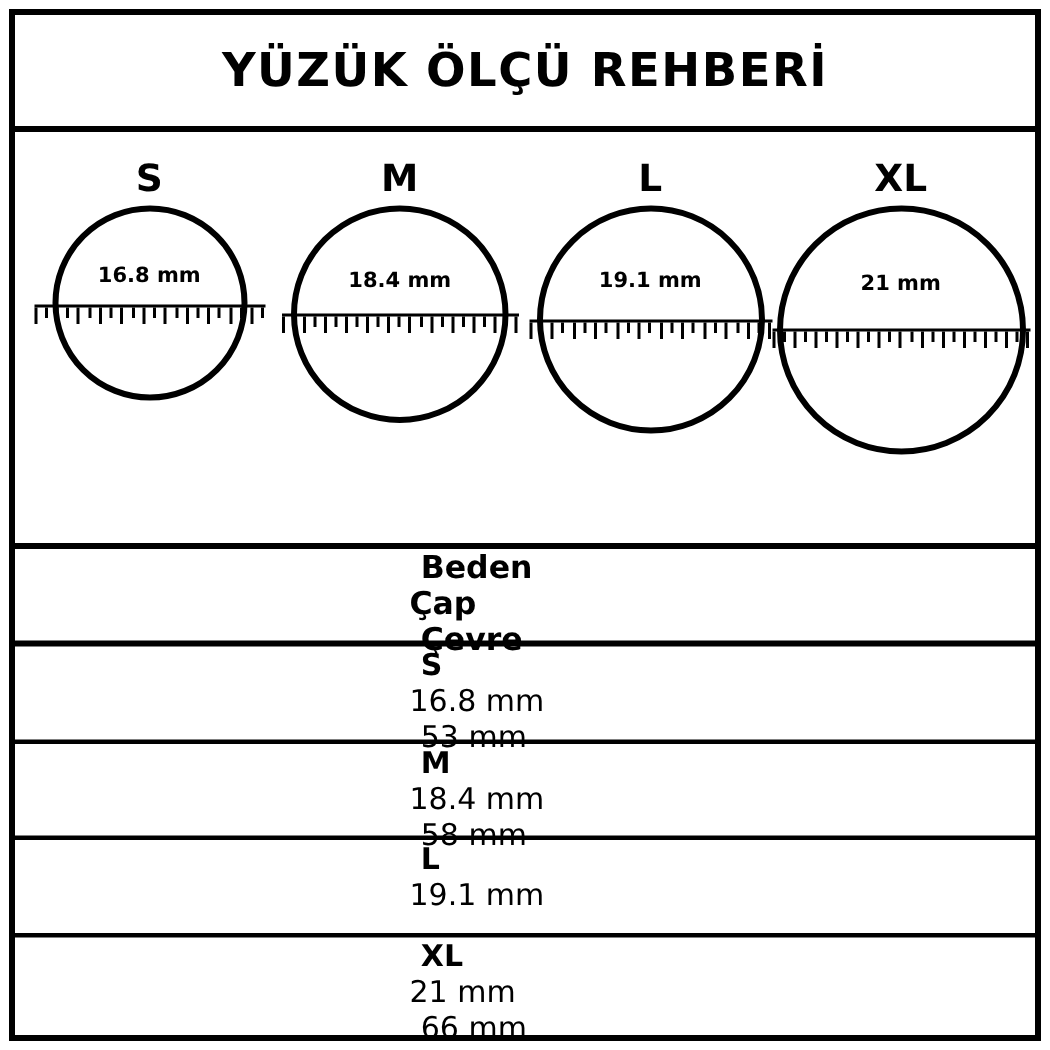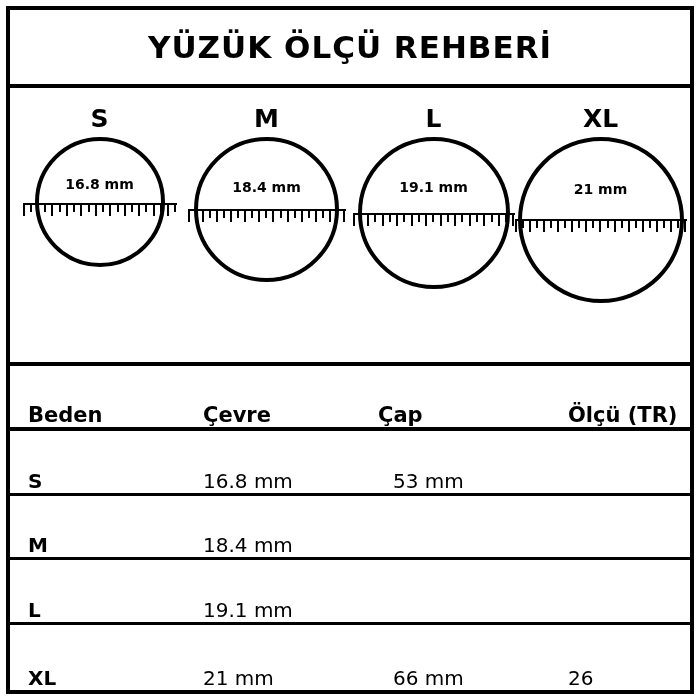--- a/index.html
+++ b/index.html
@@ -125,21 +125,22 @@
     top: 366px;
     width: 680px;
     height: 324px;
     box-sizing: border-box;
   }
   .trow {
     display: flex;
     height: 64.8px;
     box-sizing: border-box;
     border-bottom: 3px solid #000;
-    align-items: flex-end;
+    align-items: center;
+    flex-direction: column;
   }
   .trow.last { border-bottom: none; }
   .thead {
     border-bottom: 4px solid #000;
   }
   .tcell {
     box-sizing: border-box;
     padding-left: 18px;
     font-size: 20px;
   }
@@ -302,34 +303,34 @@
         </div>
       </div>
     </div>
 
   </div>
 
   <div class="table">
 
     <div class="trow thead">
       <div class="tcell c1">Beden</div>
+      <div class="tcell c2">Çap</div>
       <div class="tcell c3">Çevre</div>
-      <div class="tcell c2">Çap</div>
-      <div class="tcell c4">Ölçü (TR)</div>
     </div>
 
     <div class="trow">
       <div class="tcell c1">S</div>
       <div class="tcell c2">16.8 mm</div>
       <div class="tcell c3">53 mm</div>
     </div>
 
     <div class="trow">
       <div class="tcell c1">M</div>
       <div class="tcell c2">18.4 mm</div>
+      <div class="tcell c3">58 mm</div>
     </div>
 
     <div class="trow">
       <div class="tcell c1">L</div>
       <div class="tcell c2">19.1 mm</div>
     </div>
 
     <div class="trow last">
       <div class="tcell c1">XL</div>
       <div class="tcell c2">21 mm</div>

